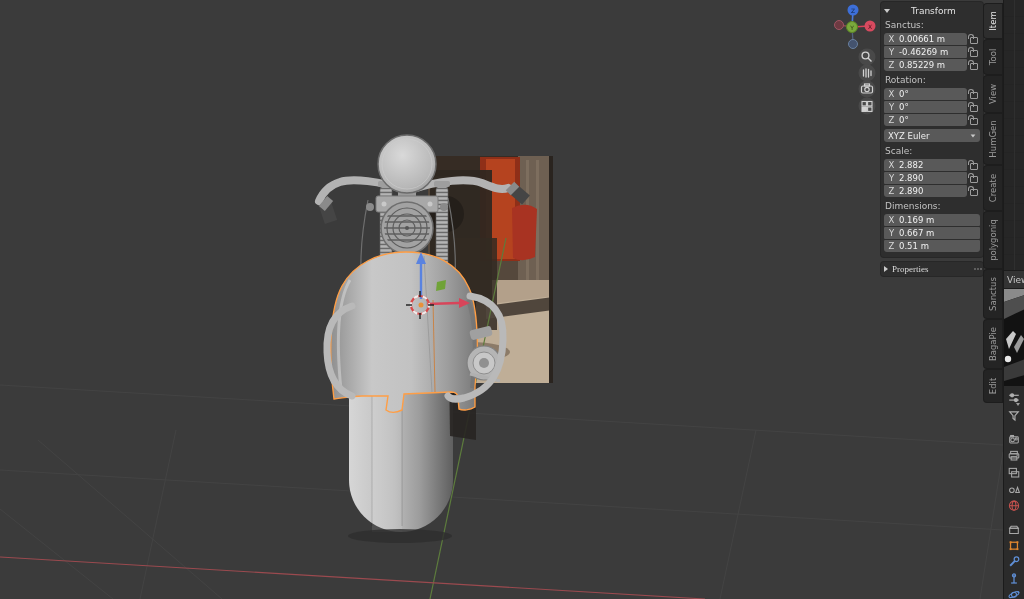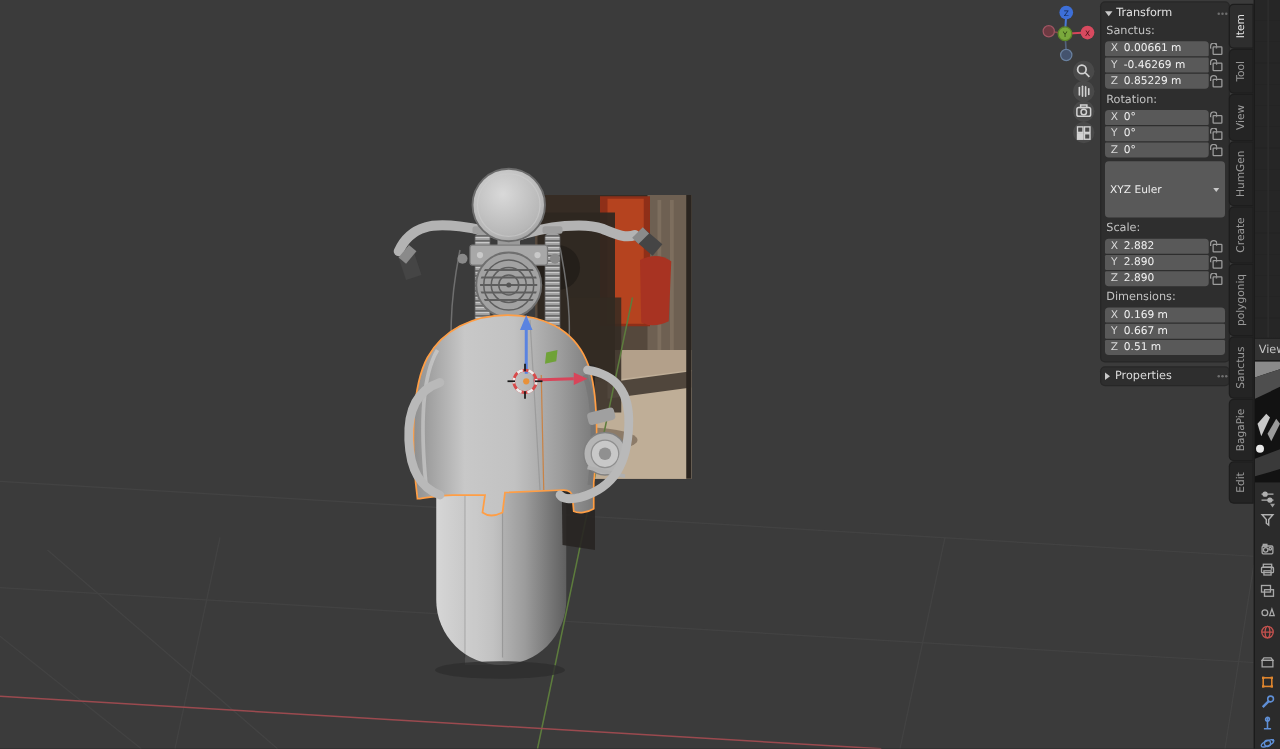--- a/index.html
+++ b/index.html
@@ -3,39 +3,39 @@
 <meta charset="utf-8">
 <style>
   html,body{margin:0;padding:0;background:#1a1a1a;}
   .stage{position:relative;width:1024px;height:599px;overflow:hidden;
          background:#3b3b3b;font-family:"DejaVu Sans",sans-serif;-webkit-font-smoothing:antialiased;}
   #vp-svg{position:absolute;left:0;top:0;display:block;}
 
   
   .npanel{position:absolute;left:881px;top:2px;width:102px;font-size:9px;color:#d2d2d2;}
   .panel{background:#2e2e2e;border-radius:3px;padding:3px 3px 5px 3px;box-shadow:0 0 0 1px #272727;}
-  .panel+.panel{margin-top:5px;}
-  .phead{display:flex;align-items:center;height:11px;gap:3px;color:#e2e2e2;}
+  .panel+.panel{margin-top:5px;font-family:Liberation Serif, serif;}
+  .phead{display:flex;align-items:center;height:11px;gap:21px;color:#e2e2e2;}
   .phead .title{flex:1;font-size:9px;}
   .chev-down{width:0;height:0;border-left:3.5px solid transparent;border-right:3.5px solid transparent;border-top:4.5px solid #c9c9c9;}
   .chev-right{width:0;height:0;border-top:3.5px solid transparent;border-bottom:3.5px solid transparent;border-left:4.5px solid #c9c9c9;}
   .dots{width:2px;height:2px;border-radius:50%;background:#6f6f6f;box-shadow:3px 0 0 #6f6f6f,6px 0 0 #6f6f6f;margin-right:4px;}
   .seclabel{margin:4px 1px 2px 1px;color:#c3c3c3;}
   .frow{display:flex;align-items:center;margin-top:1px;height:12px;}
   .stack{display:flex;flex-direction:column;}
   .field{display:flex;flex:1;background:#595959;height:12px;align-items:center;border-radius:1px;}
   .stack .frow:first-child .field{border-radius:3px 3px 1px 1px;}
   .stack .frow:last-child  .field{border-radius:1px 1px 3px 3px;}
   .axis{width:15px;text-align:center;color:#d8d8d8;font-size:8.5px;}
   .val{flex:1;padding-right:4px;color:#f1f1f1;font-size:8.5px;white-space:nowrap;}
   .lockwrap{width:13px;display:flex;justify-content:center;}
   .lock{position:relative;width:6px;height:5px;border:1px solid #9d9d9d;border-radius:1px;margin-top:2px;}
   .lock::before{content:"";position:absolute;top:-4px;left:-3px;width:4px;height:4px;
                 border:1px solid #9d9d9d;border-bottom:none;border-radius:3px 3px 0 0;}
-  .dd{display:flex;align-items:center;background:#595959;border-radius:3px;height:13px;margin-top:3px;padding:16px 4px;color:#eee;}
+  .dd{display:flex;align-items:center;background:#595959;border-radius:3px;height:13px;margin-top:3px;padding:0 4px;color:#eee;}
   .dd span{flex:1;font-size:8.5px;}
   .panel.collapsed{display:flex;align-items:center;height:14px;padding:0 3px;gap:4px;}
   .panel.collapsed .title{flex:1;color:#dcdcdc;}
 
   
   .tabstrip{position:absolute;left:984px;top:4px;width:19px;display:flex;flex-direction:column;gap:2px;}
   .tab{position:relative;width:18px;background:#242424;border-radius:3px 0 0 3px;box-shadow:0 0 0 1px #1d1d1d;}
   .tab span{position:absolute;left:50%;top:50%;transform:translate(-50%,-50%) rotate(-90deg);
             white-space:nowrap;font-size:8.5px;color:#9a9a9a;}
   .tab.active{background:#2e2e2e;}

